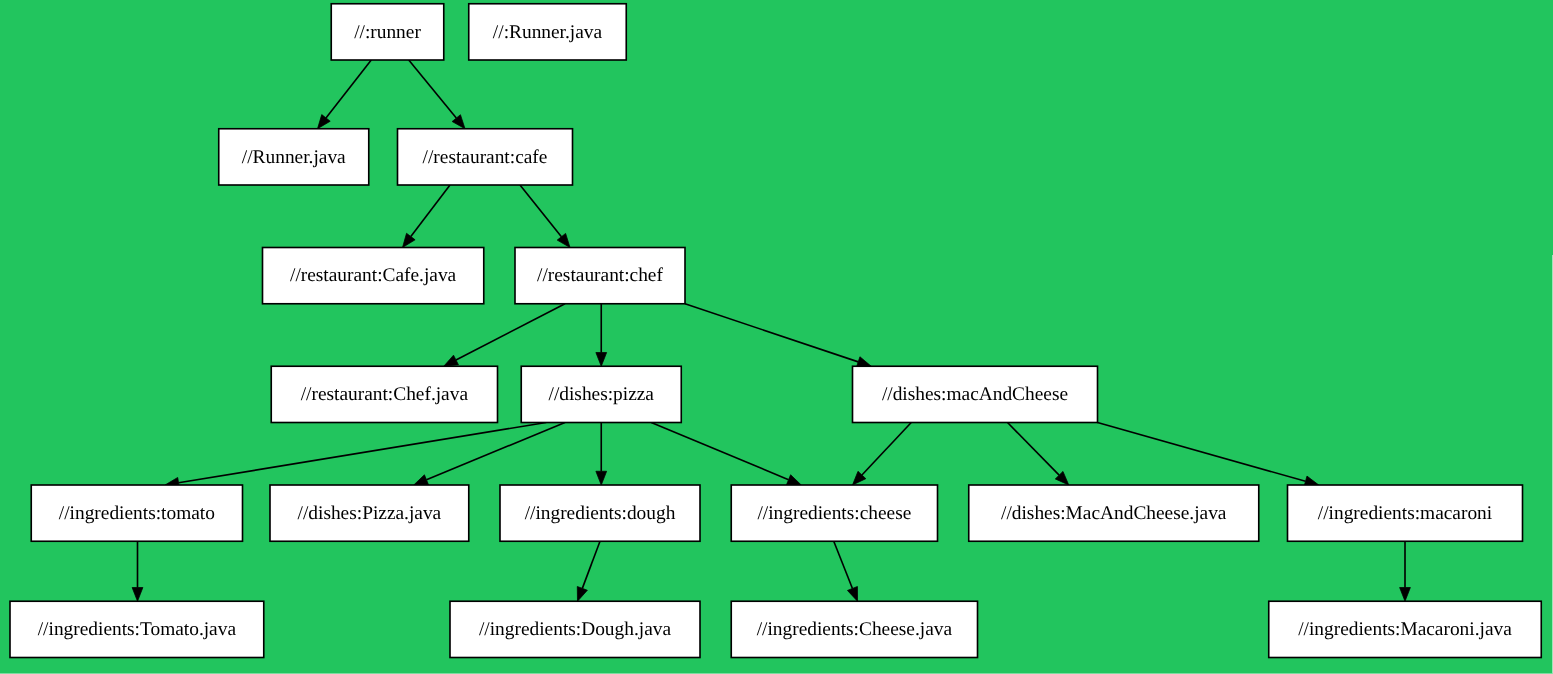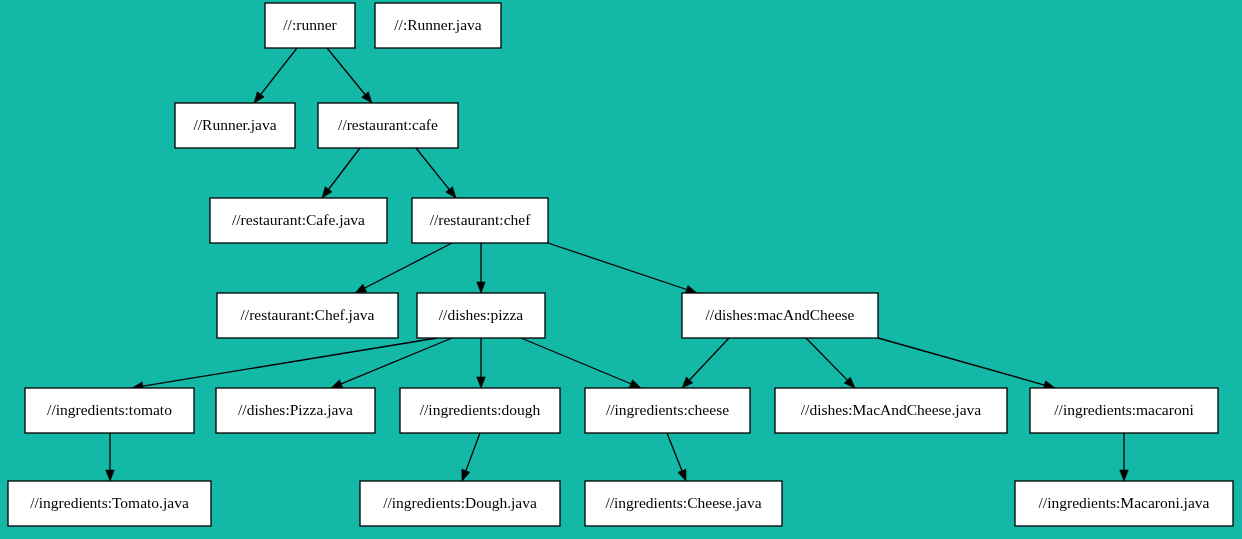--- a/index.html
+++ b/index.html
@@ -4,21 +4,21 @@
 <style>
   html, body {
     margin: 0;
     padding: 0;
     background: #ffffff;
   }
   #graph-root {
     position: relative;
     width: 1242px;
     height: 539px;
-    background: #14b8a6;
+    background: #22c55e;
     font-family: "Liberation Serif", "DejaVu Serif", serif;
     overflow: hidden;
   }
   svg.graph-canvas {
     position: absolute;
     top: 0;
     left: 0;
     width: 1242px;
     height: 539px;
     display: block;

